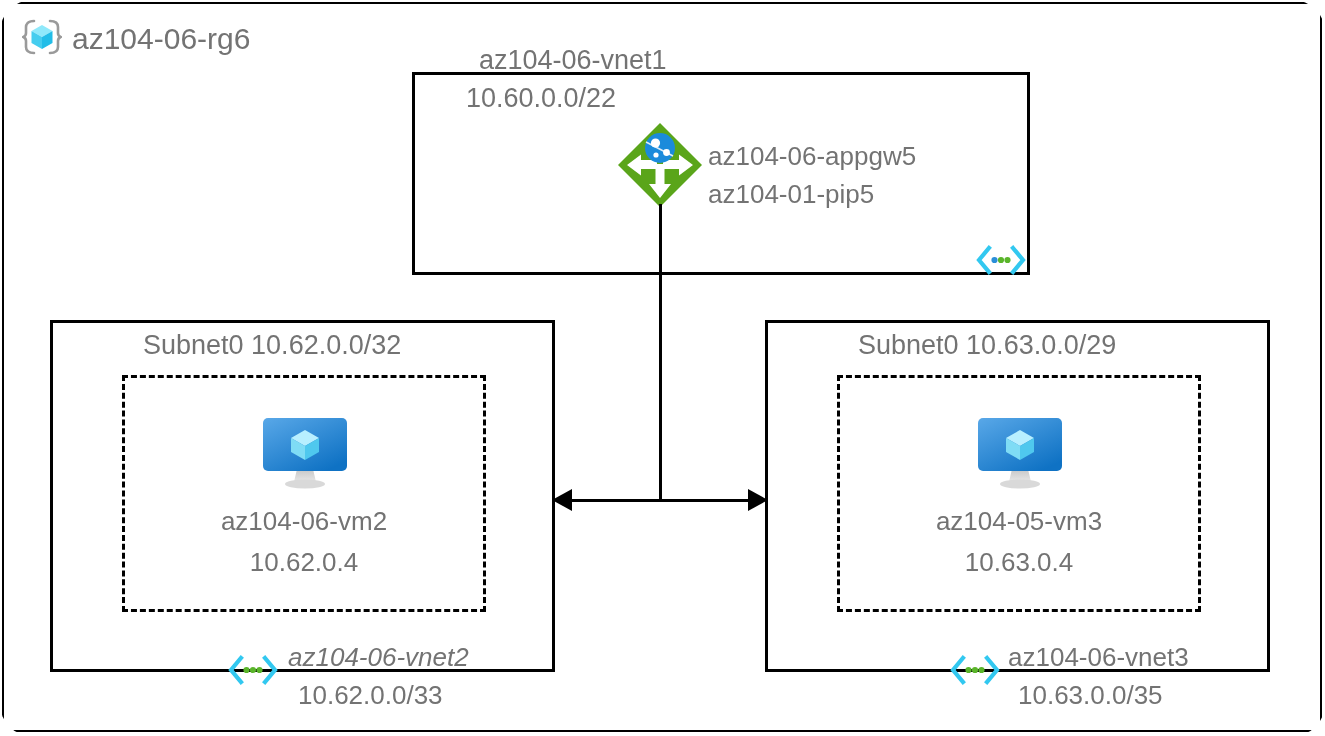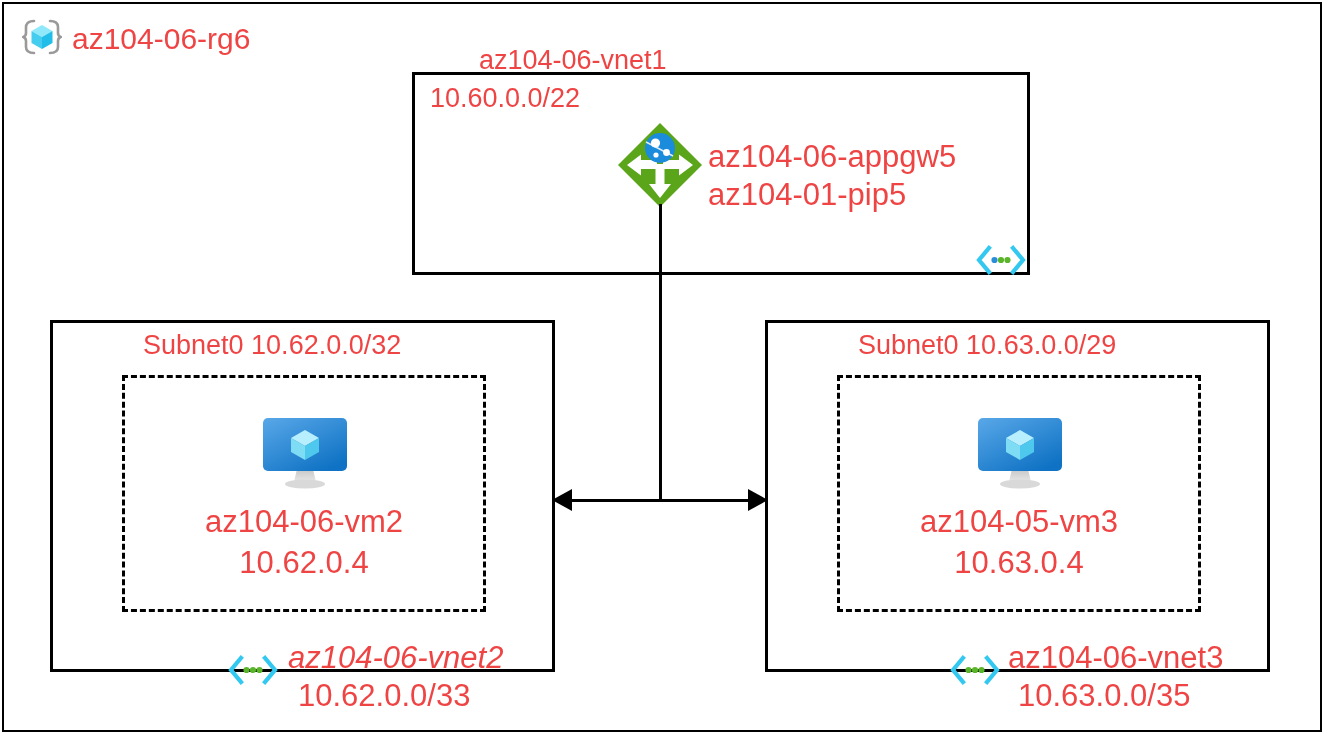--- a/index.html
+++ b/index.html
@@ -6,22 +6,23 @@
     margin: 0;
     padding: 0;
     background: #ffffff;
   }
   #canvas {
     position: relative;
     width: 1325px;
     height: 736px;
     background: #ffffff;
     font-family: "Liberation Sans", sans-serif;
-    color: #ef4444;
+    color: #737373;
     overflow: hidden;
+    border-radius: 32px;
   }
 
   
   #rg-frame {
     position: absolute;
     left: 2px;
     top: 2px;
     width: 1320px;
     height: 730px;
     border: 2px solid #000000;
@@ -61,26 +62,27 @@
     font-size: 27px;
     line-height: 31px;
     white-space: nowrap;
   }
 
   .cidr-text {
     position: absolute;
     font-size: 27px;
     line-height: 31px;
     white-space: nowrap;
+    margin-left: 36px;
   }
 
   
   .res-label {
     position: absolute;
-    font-size: 31px;
+    font-size: 26px;
     line-height: 33px;
     white-space: nowrap;
     text-align: center;
   }
   .res-label-left {
     text-align: left;
   }
 
   
   .v-line {

